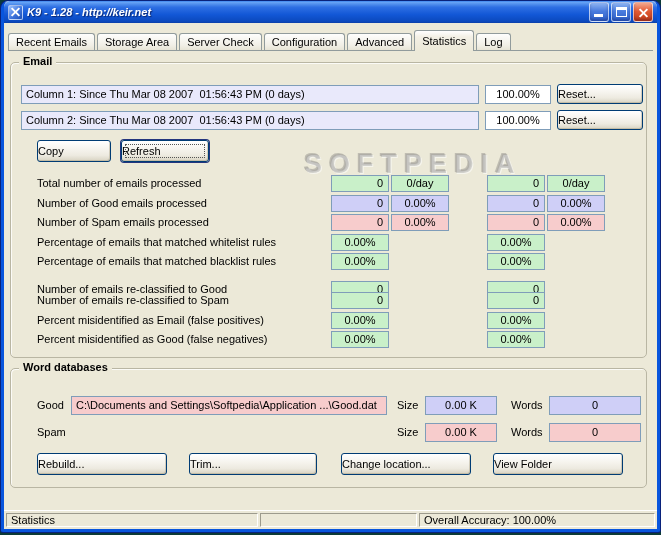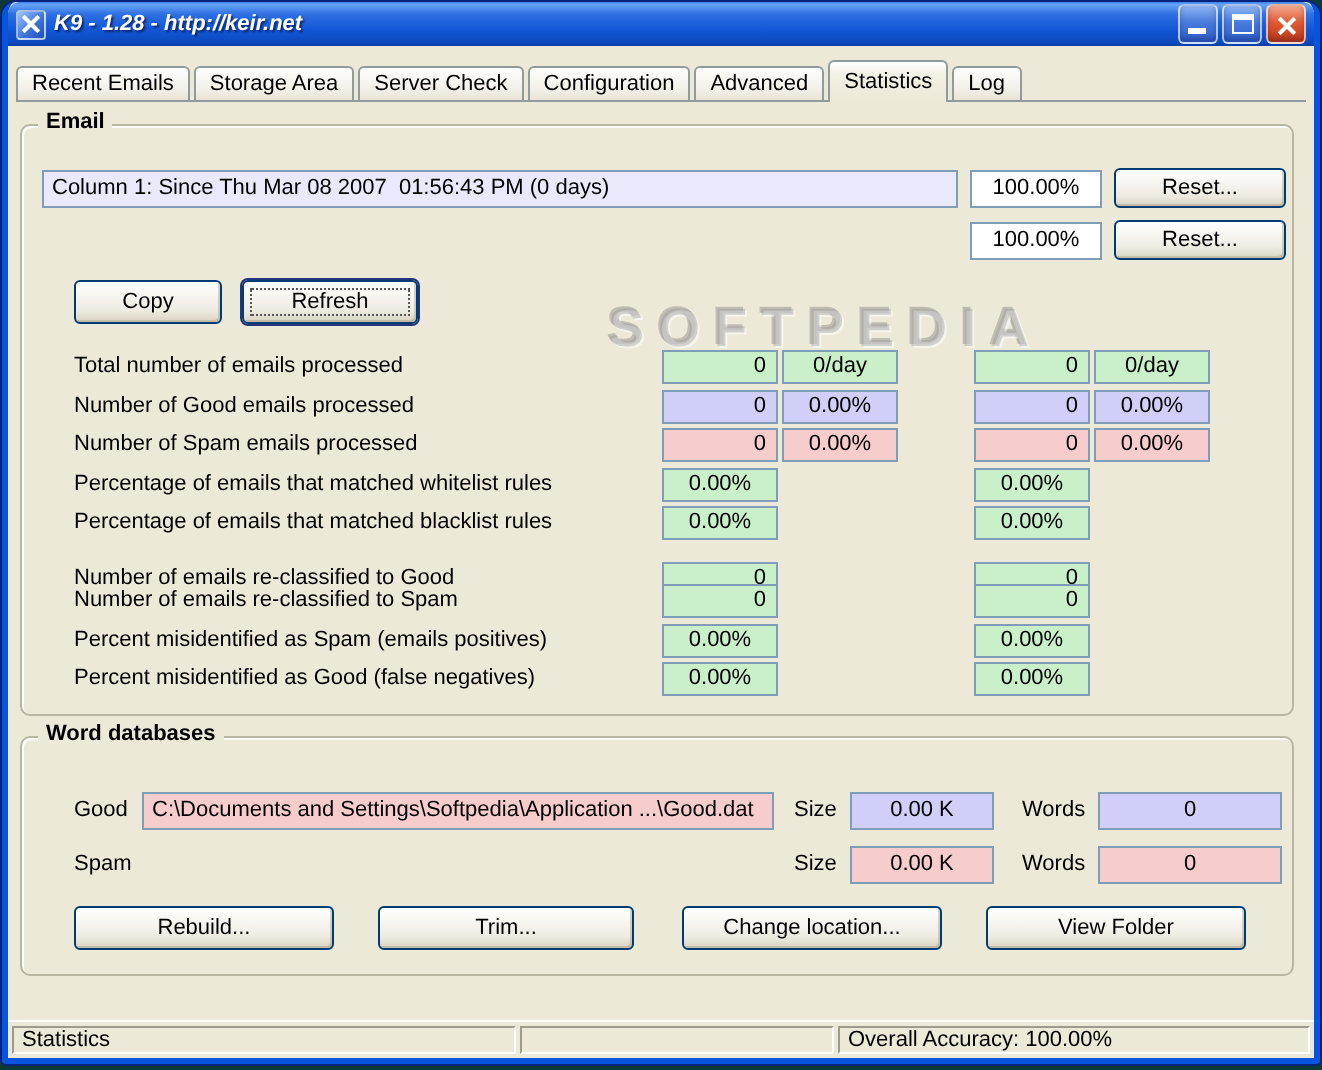--- a/index.html
+++ b/index.html
@@ -62,21 +62,21 @@
   .f-pink  { background:#F7CCCC; }
   .num { text-align:right; padding-right:5px; }
   .pct { text-align:center; }
   .txt { text-align:left; padding-left:4px; white-space:pre; }
 
   .lbl { position:absolute; font-size:11px; line-height:17px; white-space:nowrap; }
 
   
   .btn { position:absolute; height:22px; border:1px solid #003C74; border-radius:3px;
          background:linear-gradient(180deg,#FFFFFF 0%,#F6F4EE 40%,#EDEAE0 72%,#D8D3C2 100%);
-         font-family:inherit; font-size:11px; color:#000; text-align:center; line-height:19px;
+         font-family:inherit; font-size:11px; color:#000; text-align:left; line-height:19px;
          box-shadow:inset -1px -1px 0 rgba(160,150,120,.4); cursor:default; }
   .btn-default { box-shadow:0 0 0 1px #24357E, inset -1px -1px 0 rgba(160,150,120,.4); }
   .btn-default::after { content:""; position:absolute; left:3px; right:3px; top:3px; bottom:3px;
                         border:1px dotted #555; }
 
   .srow { position:absolute; left:0; width:100%; height:17px; }
   .sf { top:0; width:58px; }
 
   
   .watermark { position:absolute; left:300px; top:126px; z-index:6; pointer-events:none;
@@ -130,20 +130,21 @@
 
       <div class="watermark">SOFTPEDIA</div>
 
       <div class="groupbox" style="left:6px; top:39px; width:637px; height:296px;">
         <span class="grouplabel">Email</span>
 
         <span class="field h19 f-lav txt" style="left:10px; top:22px; width:458px;">Column 1: Since Thu Mar 08 2007  01:56:43 PM (0 days)</span>
         <span class="field h19 pct" style="left:474px; top:22px; width:66px;">100.00%</span>
         <button class="btn" style="left:546px; top:21px; width:86px; height:20px;">Reset...</button>
 
+        <span class="field h19 f-lav txt" style="left:10px; top:48px; width:458px;">Column 2: Since Thu Mar 08 2007  01:56:43 PM (0 days)</span>
         <span class="field h19 pct" style="left:474px; top:48px; width:66px;">100.00%</span>
         <button class="btn" style="left:546px; top:47px; width:86px; height:20px;">Reset...</button>
 
         <button class="btn" style="left:26px; top:77px; width:74px;">Copy</button>
         <button class="btn btn-default" style="left:110px; top:77px; width:88px;">Refresh</button>
 
         <div class="srow" style="top:112px;">
           <span class="lbl" style="left:26px;">Total number of emails processed</span>
           <span class="field sf f-green num" style="left:320px;">0</span>
           <span class="field sf f-green pct" style="left:380px;">0/day</span>
@@ -185,21 +186,21 @@
           <span class="field sf f-green num" style="left:476px;">0</span>
         </div>
 
         <div class="srow" style="top:229px;">
           <span class="lbl" style="left:26px;">Number of emails re-classified to Spam</span>
           <span class="field sf f-green num" style="left:320px;">0</span>
           <span class="field sf f-green num" style="left:476px;">0</span>
         </div>
 
         <div class="srow" style="top:249px;">
-          <span class="lbl" style="left:26px;">Percent misidentified as Spam (emails positives)</span>
+          <span class="lbl" style="left:26px;">Percent misidentified as Email (false positives)</span>
           <span class="field sf f-green pct" style="left:320px;">0.00%</span>
           <span class="field sf f-green pct" style="left:476px;">0.00%</span>
         </div>
 
         <div class="srow" style="top:268px;">
           <span class="lbl" style="left:26px;">Percent misidentified as Good (false negatives)</span>
           <span class="field sf f-green pct" style="left:320px;">0.00%</span>
           <span class="field sf f-green pct" style="left:476px;">0.00%</span>
         </div>
       </div>

